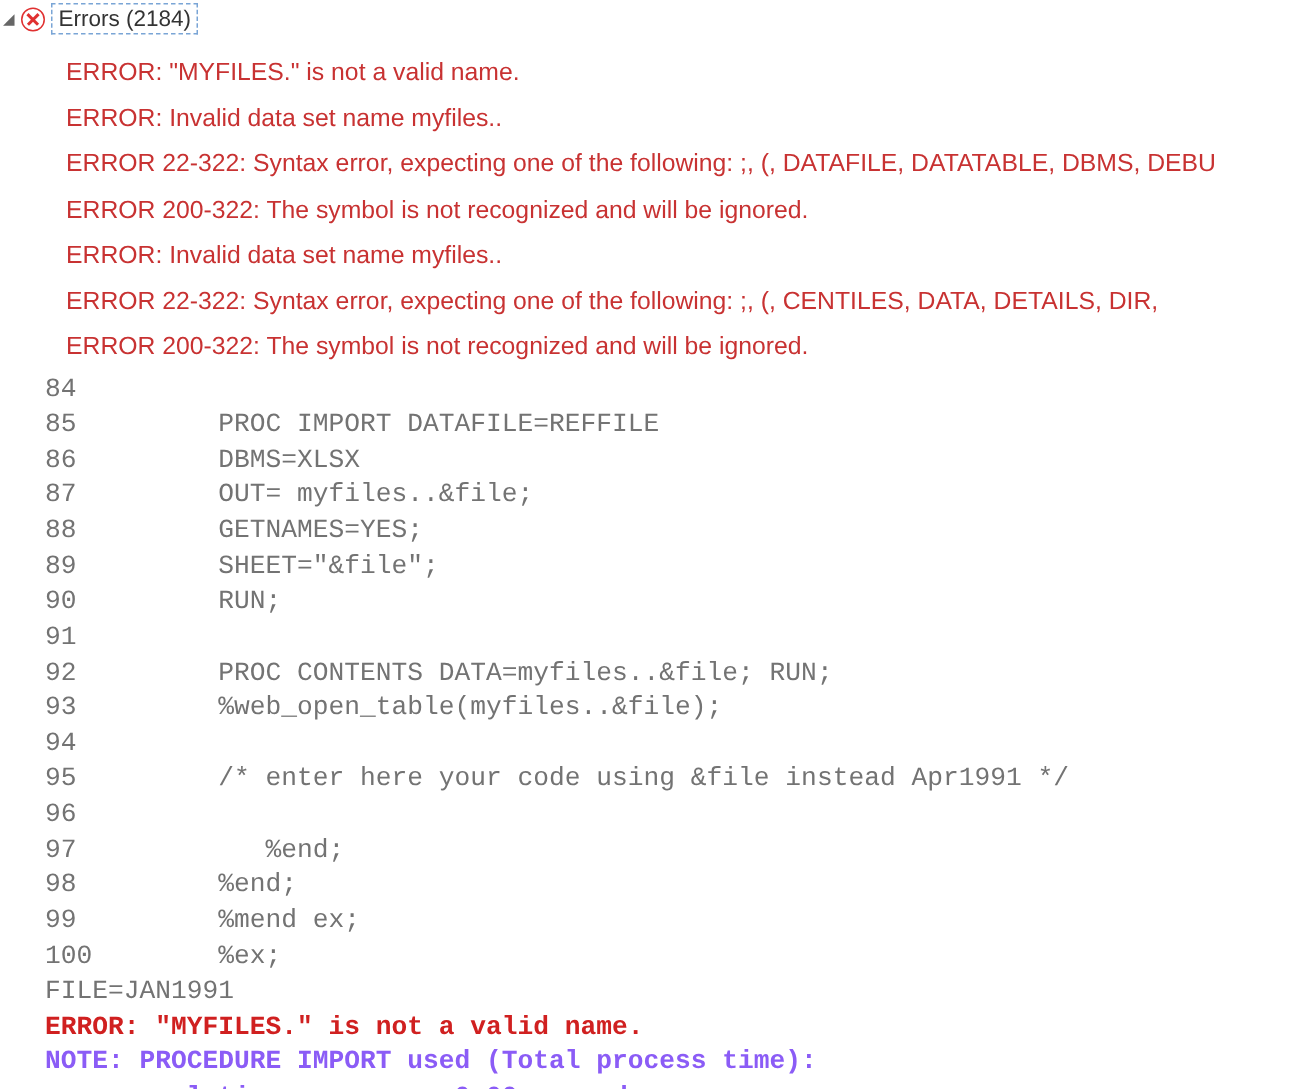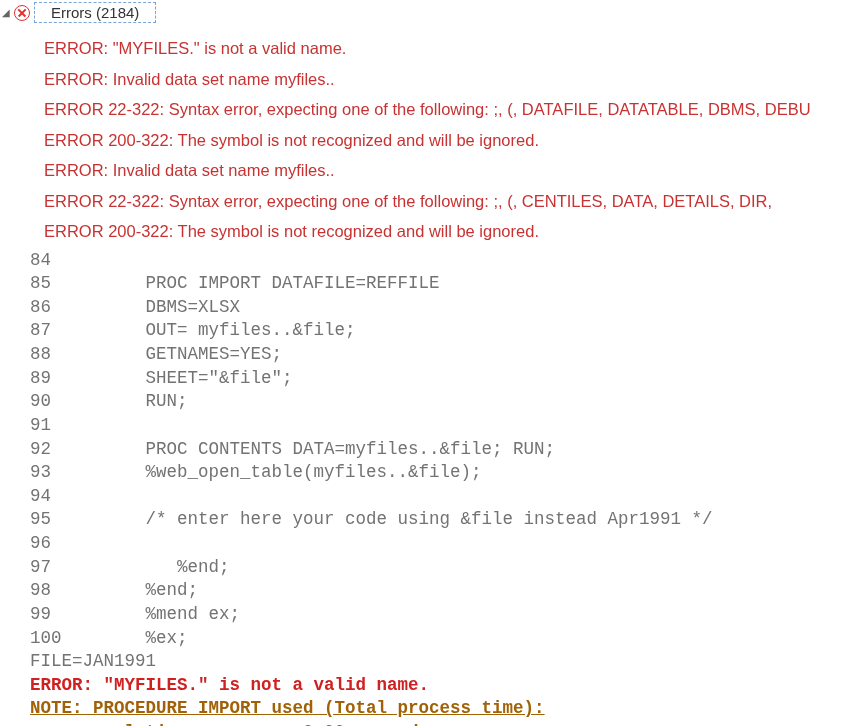--- a/index.html
+++ b/index.html
@@ -44,21 +44,21 @@
       background: #e03030;
     }
     .error-icon-circle::before {
       transform: rotate(45deg);
     }
     .error-icon-circle::after {
       transform: rotate(-45deg);
     }
     .errors-label {
       border: 1px dashed #7aa5d6;
-      padding: 1px 16px;
+      padding: 1px 4px;
       margin-left: 2px;
       color: #333;
       font-size: 15px;
     }
     .error-list {
       padding-left: 44px;
       padding-top: 8px;
     }
     .error-line {
       color: #c83232;
@@ -76,23 +76,22 @@
       white-space: pre;
     }
     .log-line {
       color: #737373;
     }
     .log-error {
       color: #d02020;
       font-weight: bold;
     }
     .log-note {
-      color: #a16207;
+      color: #8b5cf6;
       font-weight: bold;
-      text-decoration: underline;
     }
   </style>
 </head>
 <body>
 
 <div class="header-row">
   <span class="collapse-arrow">◢</span>
   <span class="error-icon-circle"></span>
   <span class="errors-label">Errors (2184)</span>
 </div>

